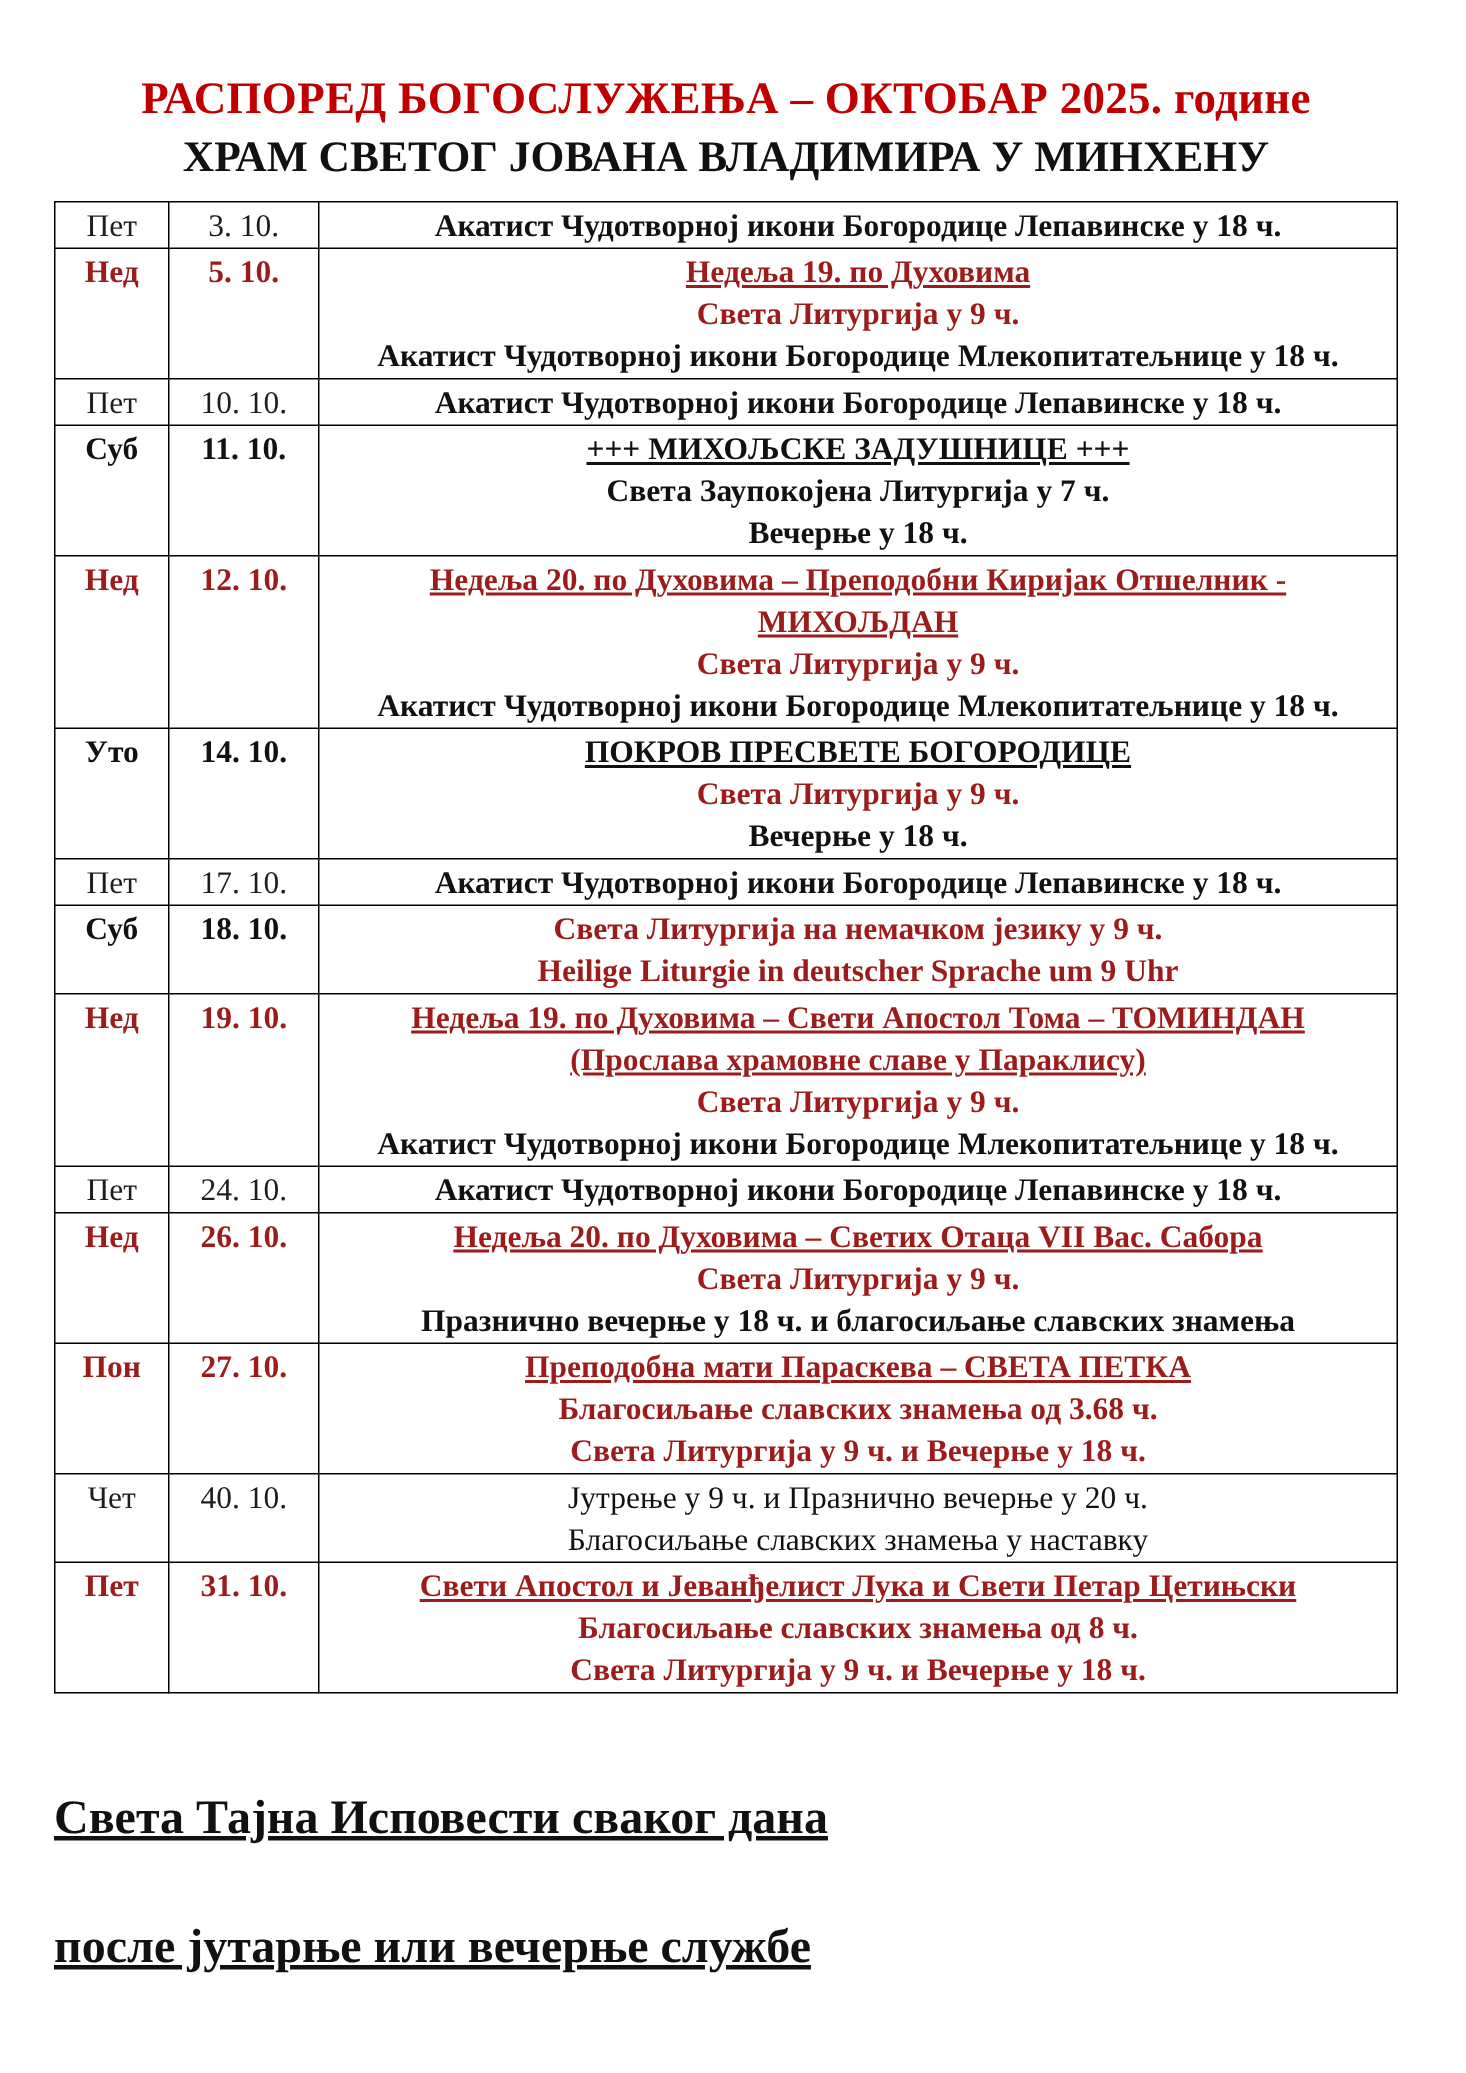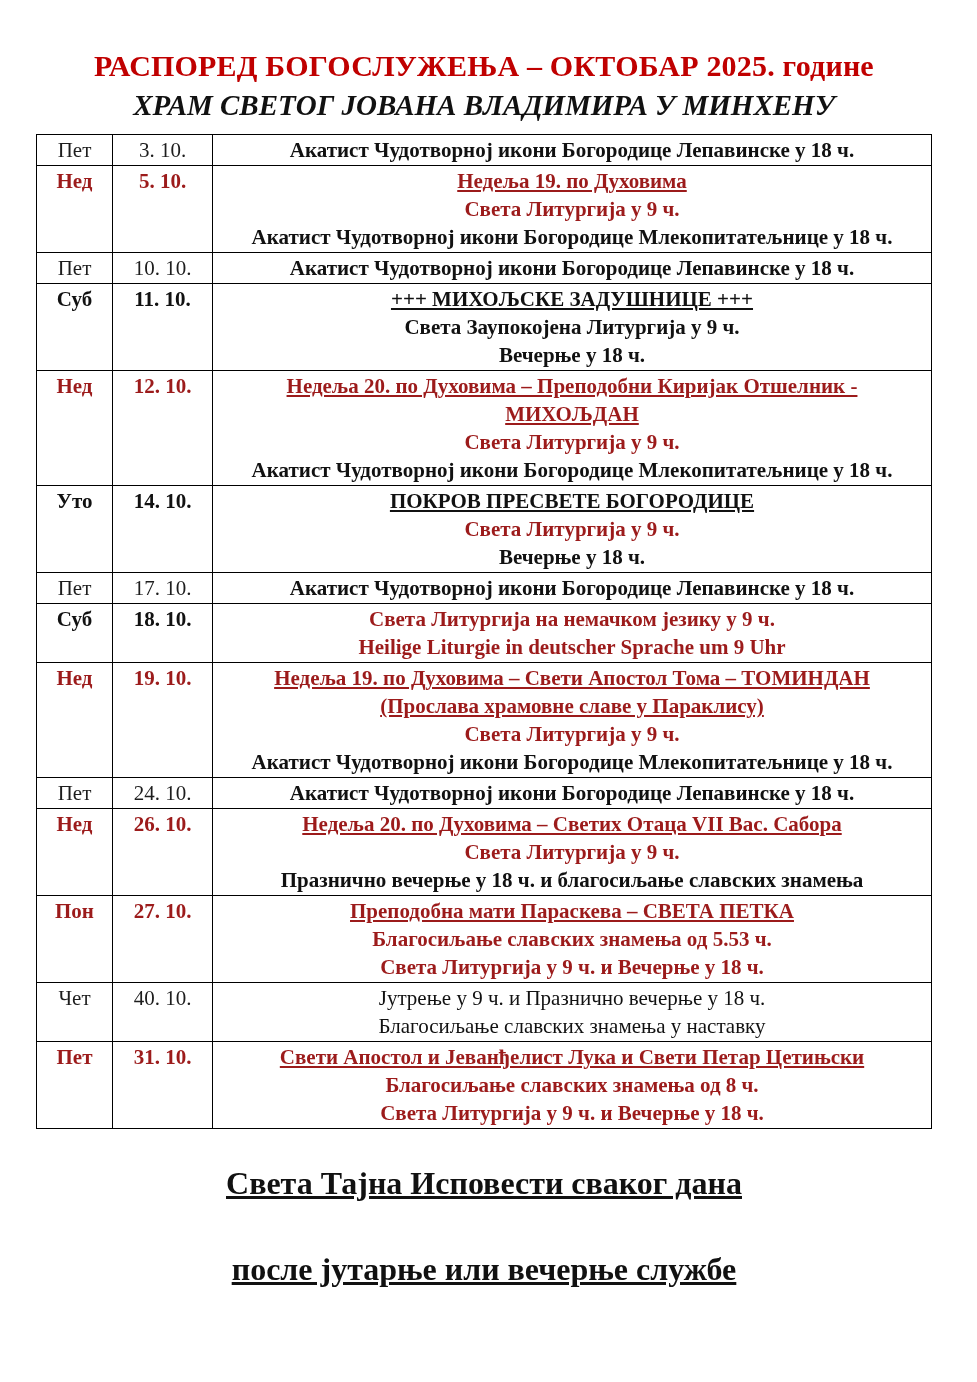--- a/index.html
+++ b/index.html
@@ -31,21 +31,20 @@
     color:var(--title-red);
     letter-spacing:0.2px;
   }
   h2.doc-subtitle{
     margin:2px 0 12px 0;
     text-align:center;
     font-size:29px;
     line-height:34px;
     font-weight:bold;
     color:var(--ink);
-    font-style:italic;
   }
   table.schedule{
     width:100%;
     border-collapse:collapse;
     table-layout:fixed;
   }
   table.schedule td{
     border:1.5px solid #000;
     vertical-align:top;
     padding:1px 4px;
@@ -69,22 +68,21 @@
     text-align:center;
     font-size:var(--fs);
     line-height:var(--line-h);
     font-weight:bold;
     color:var(--ink);
   }
   .service-line.red{color:var(--table-red);}
   .service-line.u{text-decoration:underline;}
   .service-line.regular{font-weight:normal;}
   .footer-note{
-    margin-top:34px;
-    text-align:center;
+    margin-top:62px;
   }
   .footer-note p{
     margin:0 0 46px 0;
     font-size:32px;
     line-height:40px;
     font-weight:bold;
     color:var(--ink);
     text-decoration:underline;
   }
 </style>
@@ -123,21 +121,21 @@
           <td class="date-cell">10. 10.</td>
           <td class="services-cell">
             <div class="service-line">Акатист Чудотворној икони Богородице Лепавинске у 18 ч.</div>
           </td>
         </tr>
         <tr class="v-bold">
           <td class="day-cell">Суб</td>
           <td class="date-cell">11. 10.</td>
           <td class="services-cell">
             <div class="service-line u">+++ МИХОЉСКЕ ЗАДУШНИЦЕ +++</div>
-            <div class="service-line">Света Заупокојена Литургија у 9 ч.</div>
+            <div class="service-line">Света Заупокојена Литургија у 7 ч.</div>
             <div class="service-line">Вечерње у 18 ч.</div>
           </td>
         </tr>
         <tr class="v-red">
           <td class="day-cell">Нед</td>
           <td class="date-cell">12. 10.</td>
           <td class="services-cell">
             <div class="service-line red u">Недеља 20. по Духовима – Преподобни Киријак Отшелник -</div>
             <div class="service-line red u">МИХОЉДАН</div>
             <div class="service-line red">Света Литургија у 9 ч.</div>
@@ -192,29 +190,29 @@
             <div class="service-line red u">Недеља 20. по Духовима – Светих Отаца VII Вас. Сабора</div>
             <div class="service-line red">Света Литургија у 9 ч.</div>
             <div class="service-line">Празнично вечерње у 18 ч. и благосиљање славских знамења</div>
           </td>
         </tr>
         <tr class="v-red">
           <td class="day-cell">Пон</td>
           <td class="date-cell">27. 10.</td>
           <td class="services-cell">
             <div class="service-line red u">Преподобна мати Параскева – СВЕТА ПЕТКА</div>
-            <div class="service-line red">Благосиљање славских знамења од 5.53 ч.</div>
+            <div class="service-line red">Благосиљање славских знамења од 3.68 ч.</div>
             <div class="service-line red">Света Литургија у 9 ч. и Вечерње у 18 ч.</div>
           </td>
         </tr>
         <tr class="v-plain">
           <td class="day-cell">Чет</td>
           <td class="date-cell">40. 10.</td>
           <td class="services-cell">
-            <div class="service-line regular">Јутрење у 9 ч. и Празнично вечерње у 18 ч.</div>
+            <div class="service-line regular">Јутрење у 9 ч. и Празнично вечерње у 20 ч.</div>
             <div class="service-line regular">Благосиљање славских знамења у наставку</div>
           </td>
         </tr>
         <tr class="v-red">
           <td class="day-cell">Пет</td>
           <td class="date-cell">31. 10.</td>
           <td class="services-cell">
             <div class="service-line red u">Свети Апостол и Јеванђелист Лука и Свети Петар Цетињски</div>
             <div class="service-line red">Благосиљање славских знамења од 8 ч.</div>
             <div class="service-line red">Света Литургија у 9 ч. и Вечерње у 18 ч.</div>

